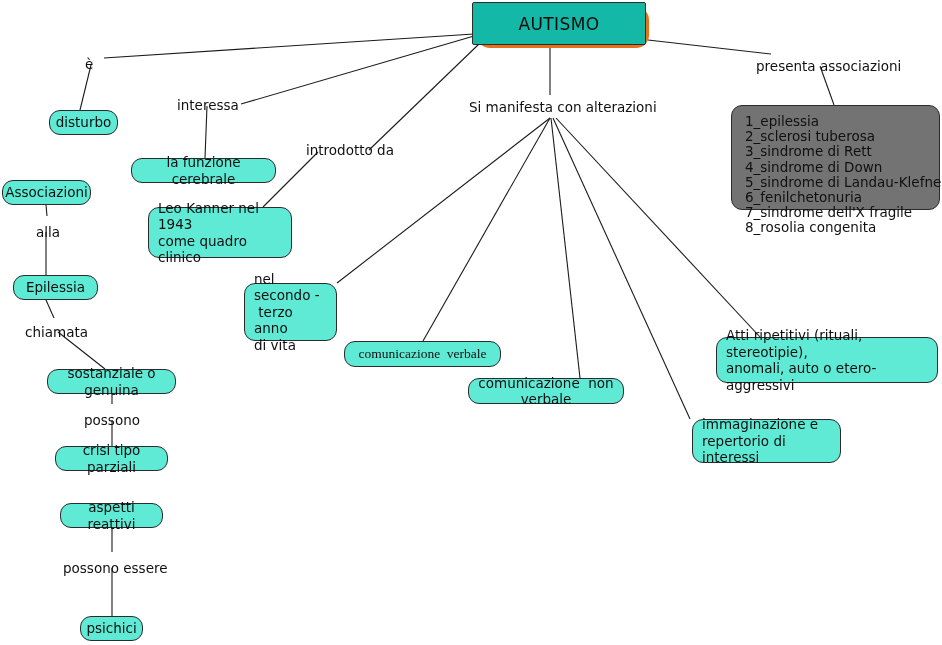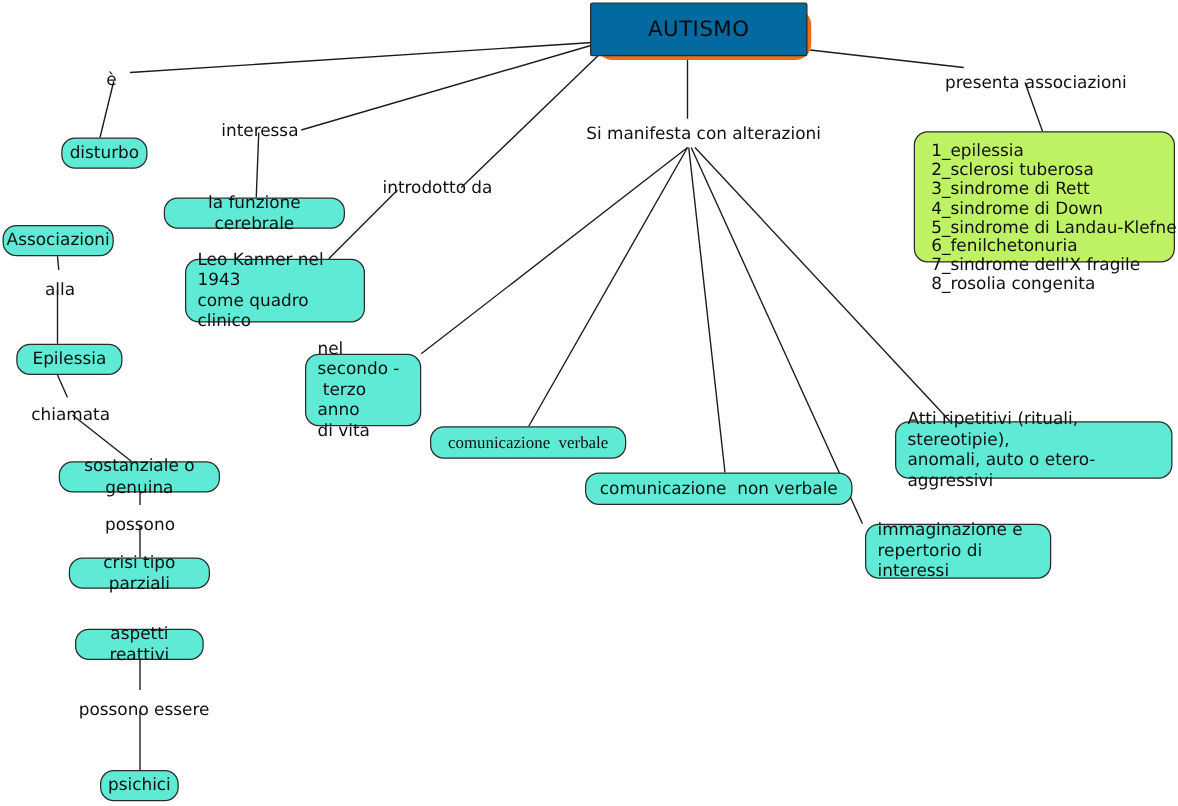--- a/index.html
+++ b/index.html
@@ -63,36 +63,36 @@
     height: 100%;
     background: #e8701a;
     border-radius: 13px;
   }
   .root-box {
     position: absolute;
     left: 0;
     top: 0;
     width: 100%;
     height: 100%;
-    background: #0369a1;
+    background: #14b8a6;
     border: 1.2px solid #2b2b2b;
     border-radius: 2px;
     display: flex;
     align-items: center;
     justify-content: center;
     font-size: 17px;
     color: #0a0a0a;
     letter-spacing: 0.4px;
   }
 
   
   .listcard {
     position: absolute;
     box-sizing: border-box;
-    background: #bef264;
+    background: #737373;
     border: 1.2px solid #2b2b2b;
     border-radius: 11px;
     padding: 8px 10px 8px 13px;
     font-size: 13.5px;
     line-height: 15.2px;
     color: #101010;
   }
   .listcard .li { white-space: nowrap; }
 
   
@@ -147,21 +147,21 @@
       <div class="node left" style="left: 148px; top: 207px; width: 144px; height: 51px;">Leo Kanner nel 1943
 come quadro clinico</div>
       <div class="node" style="left: 13px; top: 275px; width: 85px; height: 25px;">Epilessia</div>
       <div class="node left" style="left: 244px; top: 283px; width: 93px; height: 58px;">nel secondo -
  terzo anno
 di vita</div>
       <div class="node" style="left: 344px; top: 341px; width: 157px; height: 26px; font-family: Liberation Serif, serif;">comunicazione  verbale</div>
       <div class="node" style="left: 47px; top: 369px; width: 129px; height: 25px;">sostanziale o genuina</div>
       <div class="node left" style="left: 716px; top: 337px; width: 222px; height: 46px;">Atti ripetitivi (rituali, stereotipie),
 anomali, auto o etero-aggressivi</div>
-      <div class="node" style="left: 468px; top: 378px; width: 214px; height: 26px;">comunicazione  non verbale</div>
+      <div class="node" style="left: 468px; top: 378px; width: 156px; height: 26px;">comunicazione  non verbale</div>
       <div class="node" style="left: 55px; top: 446px; width: 113px; height: 25px;">crisi tipo parziali</div>
       <div class="node left" style="left: 692px; top: 419px; width: 149px; height: 44px;">immaginazione e
 repertorio di interessi</div>
       <div class="node" style="left: 60px; top: 503px; width: 103px; height: 25px;">aspetti reattivi</div>
       <div class="node" style="left: 80px; top: 616px; width: 63px; height: 25px;">psichici</div>
       <div class="listcard" style="left: 731px; top: 105px; width: 209px; height: 105px;">
         <div class="li">1_epilessia</div>
         <div class="li">2_sclerosi tuberosa</div>
         <div class="li">3_sindrome di Rett</div>
         <div class="li">4_sindrome di Down</div>

